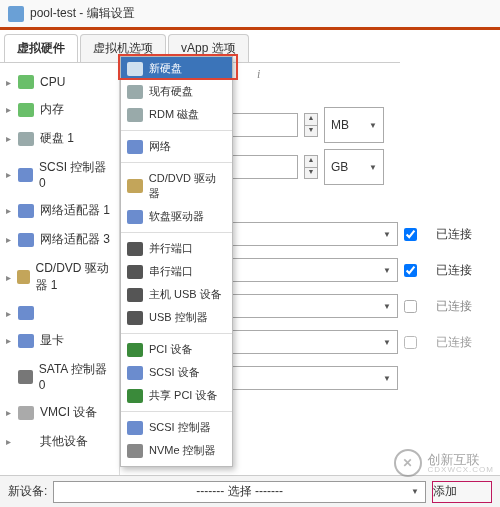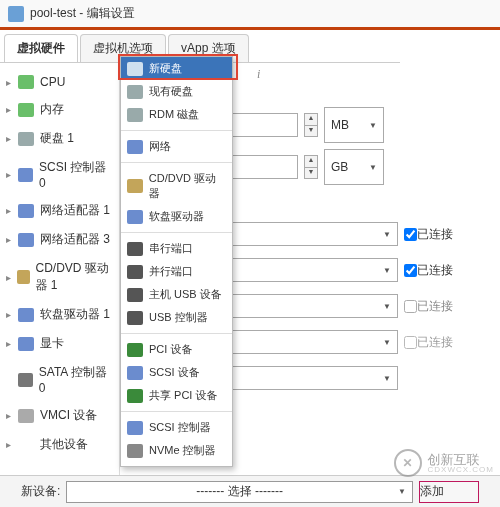--- a/index.html
+++ b/index.html
@@ -35,21 +35,21 @@
 .info-icon { color: #888; font-style: italic; font-family: serif; margin-left: 12px; }
 
 .fieldrow { display: flex; align-items: center; margin: 6px 0; gap: 6px; margin-left: 100px; }
 .numfield { border: 1px solid #aaa; width: 70px; height: 24px; display: flex; align-items: center; padding: 0 4px; background: #fff; }
 .stepper { width: 14px; display: flex; flex-direction: column; border: 1px solid #aaa; background: #f3f3f3; height: 24px; }
 .stepper span { flex:1; font-size:7px; text-align:center; color:#555; cursor:pointer; }
 .stepper span:first-child { border-bottom:1px solid #aaa; }
 .unitsel { width: 60px; height: 36px; border: 1px solid #aaa; background: #fff; display: flex; align-items: center; justify-content: space-between; padding: 0 6px; cursor: pointer; }
 .dd { width: 170px; height: 24px; border: 1px solid #aaa; background: #fff; display: flex; align-items: center; justify-content: space-between; padding: 0 6px; cursor: pointer; margin: 3px 0; }
 .chevsmall { font-size: 8px; color: #555; }
-.chk { display: flex; align-items: center; gap: 0; }
+.chk { display: flex; align-items: center; gap: 19px; }
 .chk input { width: 13px; height: 13px; }
 
 .dropdown-menu {
   position: absolute;
   left: 120px;
   top: 56px;
   width: 113px;
   background: #fff;
   border: 1px solid #bbb;
   box-shadow: 2px 3px 6px rgba(0,0,0,0.25);
@@ -67,21 +67,21 @@
 .m-floppy { background: #6b8cce; }
 .m-serial { background: #555; }
 .m-parallel { background: #555; }
 .m-usb { background: #555; }
 .m-scsi { background: #6b8cce; }
 .m-pci { background: #3a8a3a; }
 .m-nvme { background: #888; }
 
 .redbox { position: absolute; left: 118px; top: 54px; width: 120px; height: 26px; border: 2px solid #d43; z-index: 100; pointer-events: none; }
 
-.bottom { position: absolute; bottom: 0; left: 0; right: 0; height: 32px; border-top: 1px solid #ccc; display: flex; align-items: center; padding: 0 21px; gap: 6px; background: #f4f4f4; font-size: 12px; }
+.bottom { position: absolute; bottom: 0; left: 0; right: 0; height: 32px; border-top: 1px solid #ccc; display: flex; align-items: center; padding: 0 8px; gap: 6px; background: #f4f4f4; font-size: 12px; }
 .bottom .dd-big { flex: 1; height: 22px; border: 1px solid #999; background: #fff; display:flex; align-items:center; justify-content:center; position:relative; cursor:pointer; }
 .bottom .dd-big .caret { position:absolute; right:6px; font-size:8px; color:#555; }
 .bottom .btn { width: 60px; height: 22px; border: 1px solid #be185d; background: #f7f7f7; display:flex; align-items:center; justify-content:flex-start; cursor:pointer; }
 
 .watermark { position: absolute; right: 6px; bottom: 30px; opacity: 0.6; display: flex; align-items: center; gap: 6px; }
 .watermark .logo { width: 28px; height: 28px; border: 2px solid #888; border-radius: 50%; display:flex; align-items:center; justify-content:center; color:#888; font-weight:bold; }
 .watermark .txt { font-size: 13px; color: #666; line-height: 1; }
 .watermark .txt small { font-size: 8px; letter-spacing: 1px; display:block; color:#aaa;}
 </style>
 </head>
@@ -135,21 +135,20 @@
         <span>网络适配器 3</span>
       </div>
     <div class="item">
         <span class="chev">▸</span>
         <span class="ico c-cd"></span>
         <span>CD/DVD 驱动器 1</span>
       </div>
     <div class="item">
         <span class="chev">▸</span>
         <span class="ico c-floppy"></span>
-        <span>软盘驱动器 1</span>
       </div>
     <div class="item">
         <span class="chev">▸</span>
         <span class="ico c-video"></span>
         <span>显卡</span>
       </div>
     <div class="item">
         <span class="chev" style="visibility:hidden">▸</span>
         <span class="ico c-sata"></span>
         <span>SATA 控制器 0</span>
@@ -270,26 +269,26 @@
   <div class="menuitem">
       <span class="ico m-cd"></span>
       <span>CD/DVD 驱动器</span>
     </div>
   <div class="menuitem">
       <span class="ico m-floppy"></span>
       <span>软盘驱动器</span>
     </div>
   <div class="sep"></div>
   <div class="menuitem">
+      <span class="ico m-parallel"></span>
+      <span>并行端口</span>
+    </div>
+  <div class="menuitem">
       <span class="ico m-serial"></span>
       <span>串行端口</span>
-    </div>
-  <div class="menuitem">
-      <span class="ico m-parallel"></span>
-      <span>并行端口</span>
     </div>
   <div class="menuitem">
       <span class="ico m-usb"></span>
       <span>主机 USB 设备</span>
     </div>
   <div class="menuitem">
       <span class="ico m-usb"></span>
       <span>USB 控制器</span>
     </div>
   <div class="sep"></div>

